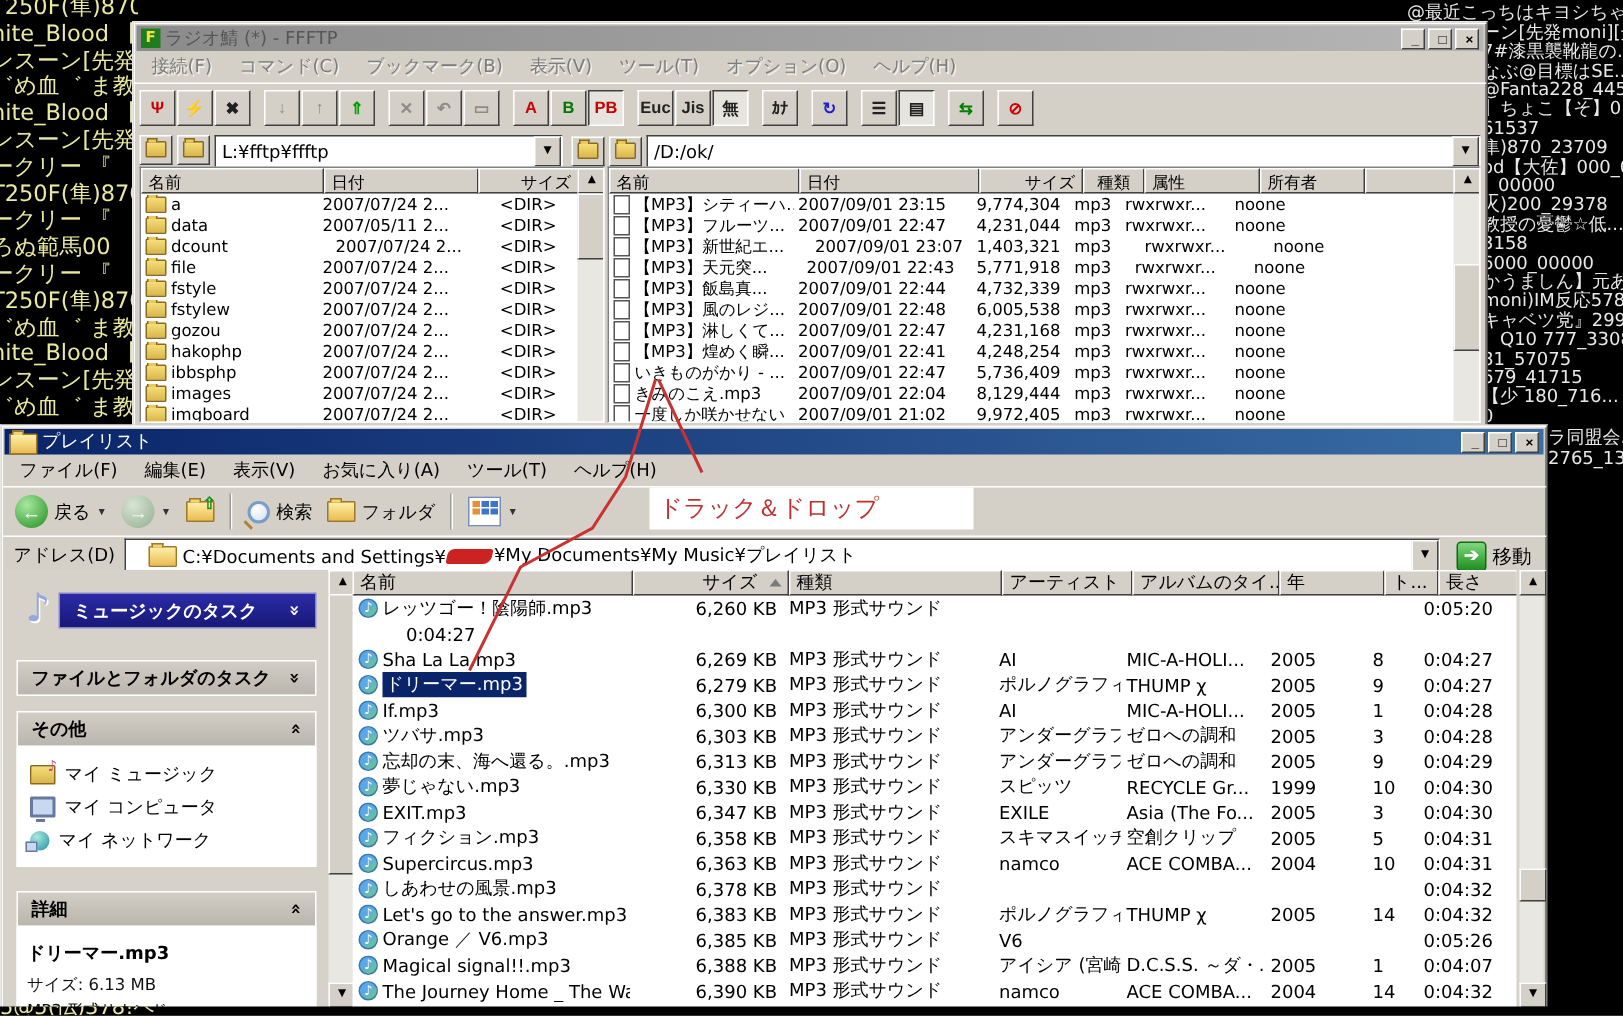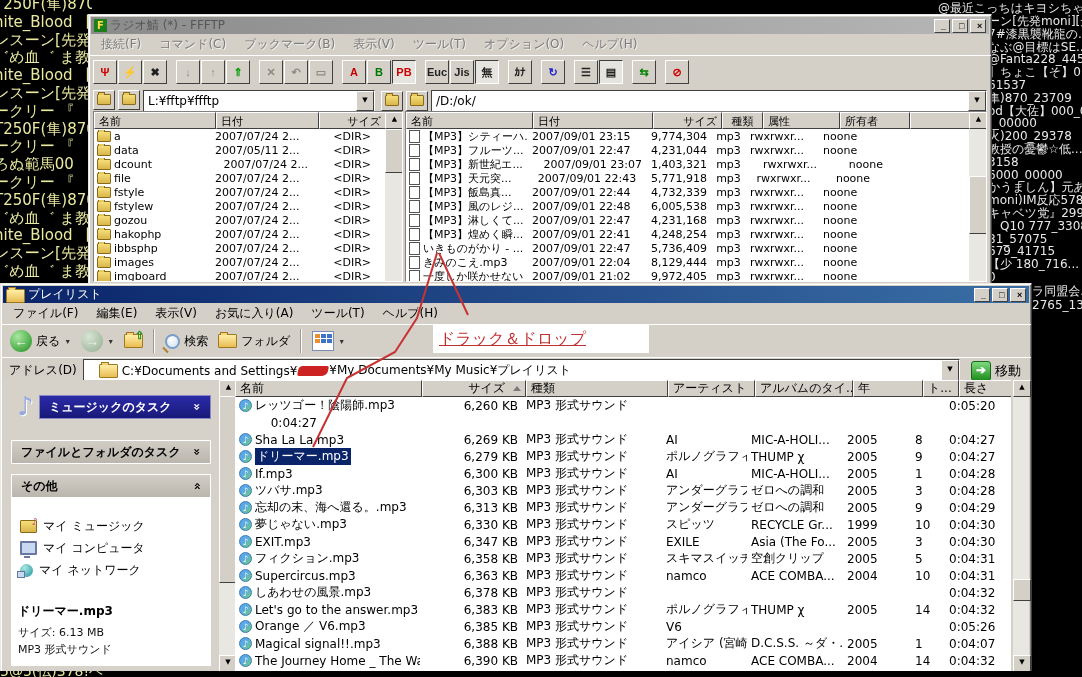--- a/index.html
+++ b/index.html
@@ -121,21 +121,21 @@
   
   .expmain{position:absolute;left:2px;right:2px;top:96px;bottom:0;background:#D6D2CA;overflow:hidden;}
   .side{position:absolute;left:0;top:0;width:216px;bottom:0;overflow:hidden;}
   .sbx{position:absolute;left:8px;width:200px;}
   .shead{height:22px;display:flex;align-items:center;padding:0 9px;font-weight:bold;font-size:12px;
         background:linear-gradient(#D2CEC6,#BAB6AE);color:#000;border:1px solid #fff;}
   .shead.blue{background:linear-gradient(#2B2BA8,#181878);color:#fff;border-color:#8888C8;margin-left:28px;}
   .shead .chev{margin-left:auto;font-weight:bold;}
   .chev{display:inline-block;transform:rotate(90deg);font-size:12px;}
   .chev.up{transform:rotate(-90deg);}
-  .sbody{background:#fff;border:1px solid #fff;padding:16px 4px;}
+  .sbody{background:#fff;border:1px solid #fff;padding:6px 4px;}
   .sitem{display:flex;align-items:center;gap:6px;font-size:12px;color:#000;height:22px;padding-left:4px;}
   .notebig{position:absolute;left:6px;top:-4px;font-size:26px;color:#96A8E0;text-shadow:1px 1px 0 #fff;z-index:2;}
   .ic-mus{width:15px;height:11px;background:linear-gradient(#F5DE7A,#D9B64A);border:1px solid #8A6A1A;
         position:relative;border-radius:1px;}
   .ic-mus::after{content:"♪";position:absolute;right:-2px;top:-5px;color:#C05080;font-size:10px;}
   .ic-comp{width:13px;height:10px;background:#C8D8F0;border:2px solid #6878A0;border-radius:1px;position:relative;}
   .ic-comp::after{content:"";position:absolute;left:2px;bottom:-5px;width:6px;height:2px;background:#6878A0;}
   .ic-net{width:13px;height:13px;border-radius:50%;background:radial-gradient(circle at 35% 30%,#A8E8E0,#2090A0);
         position:relative;}
   .ic-net::after{content:"";position:absolute;left:-3px;bottom:-1px;width:6px;height:5px;
@@ -160,21 +160,21 @@
   .exscroll{position:absolute;right:2px;top:96px;width:16px;bottom:0;background:#E9E7E2;}
   .flag{width:17px;height:15px;display:grid;grid-template-columns:8px 8px;grid-template-rows:7px 7px;gap:1px;
         position:absolute;right:6px;top:3px;}
   .flag i{border-radius:1px 40% 1px 40%;}
   .flag .f1{background:#D03C28;}.flag .f2{background:#68A830;}
   .flag .f3{background:#2868C8;}.flag .f4{background:#E8B830;}
   
   #redsvg{position:absolute;left:0;top:0;z-index:30;pointer-events:none;}
   .annot{position:absolute;left:433px;top:325px;width:216px;height:28px;background:#fff;z-index:28;
         display:flex;align-items:center;}
-  .annot span{color:#C03030;font-size:16px;padding-left:6px;white-space:nowrap;text-decoration:underline;}
+  .annot span{color:#C03030;font-size:16px;padding-left:6px;white-space:nowrap;}
 </style>
 </head>
 <body>
 
 <div id="screen">
 
   <div class="bgL">
 
   <div class="dl c0">T250F(隼)870</div>
       <div class="dl c1">hite_Blood 【</div>
@@ -743,20 +743,24 @@
                 <span>マイ コンピュータ</span>
               </div>
 
               <div class="sitem c2">
                 <span class="sic ic-net"></span>
                 <span>マイ ネットワーク</span>
               </div>
             </div>
         </div>
         <div class="sbx" style="top:214px;">
+          <div class="shead">
+            <span>詳細</span>
+            <span class="chev up">»</span>
+          </div>
           <div class="sbody" style="height:70px;padding:0;">
             <div class="dtl-name">ドリーマー.mp3</div>
             <div class="dtl-line">サイズ: 6.13 MB</div>
             <div class="dtl-line">MP3 形式サウンド</div>
           </div>
         </div>
       </div>
 
       <div class="sidescroll">
         <div class="sbtn">▲</div>

